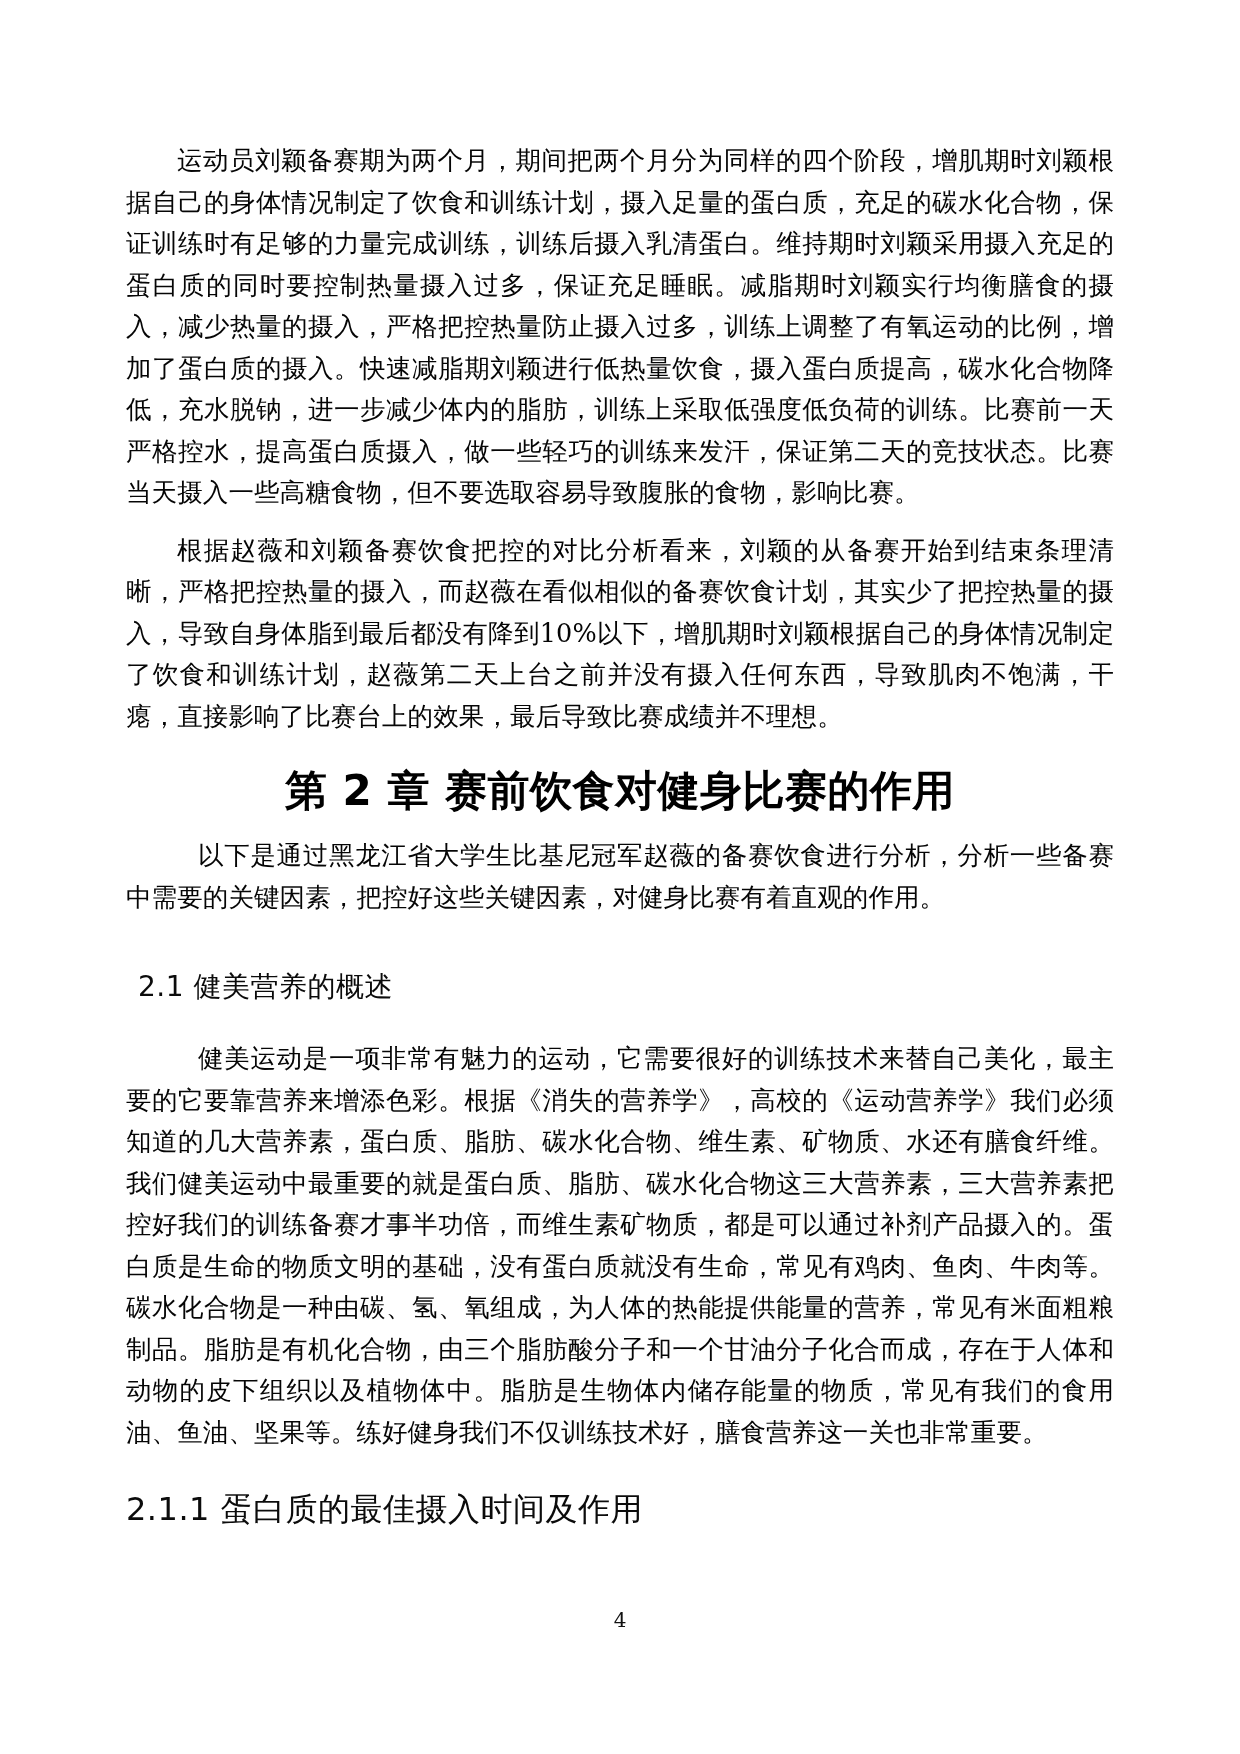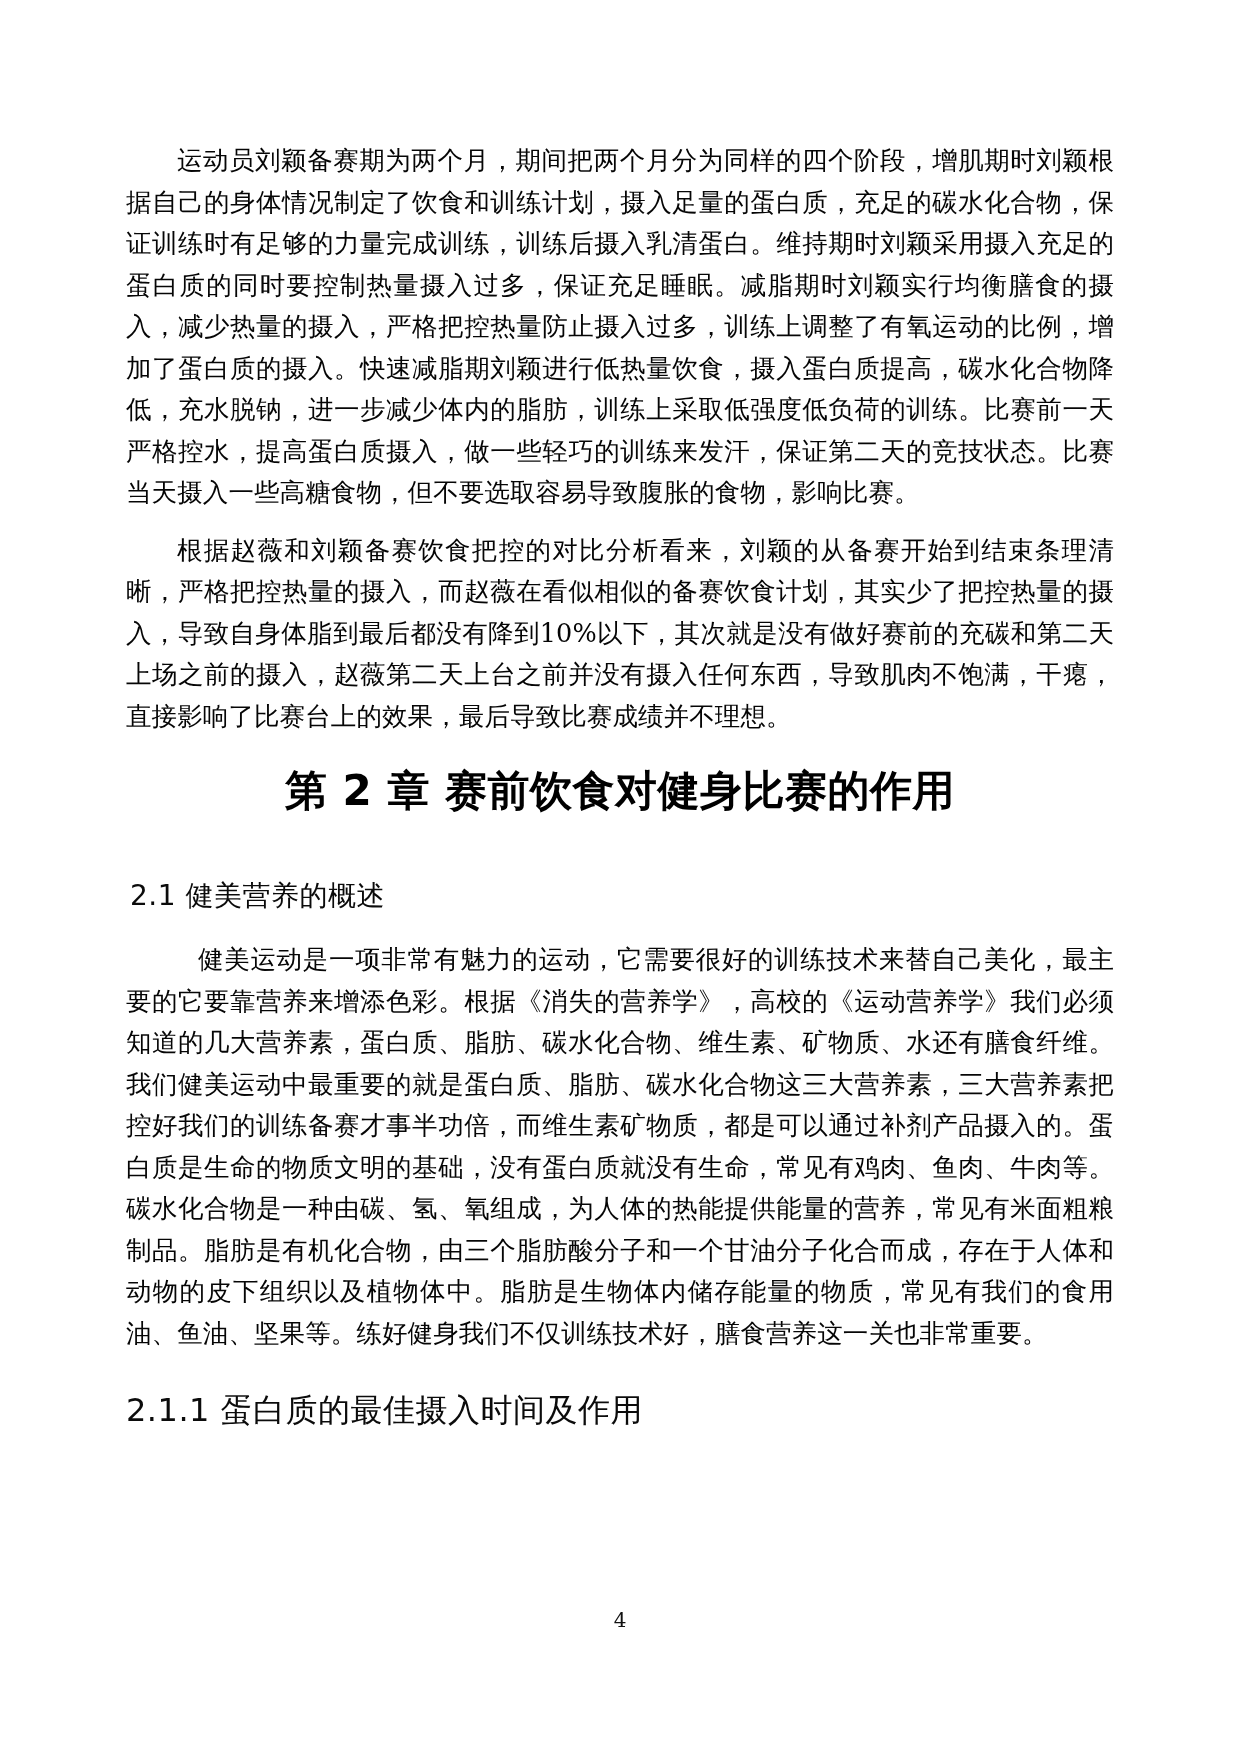--- a/index.html
+++ b/index.html
@@ -48,21 +48,21 @@
     margin: 0;
     font-family: "DejaVu Sans", "Liberation Sans", sans-serif;
     font-size: 42px;
     font-weight: bold;
     text-align: center;
     line-height: 56px;
     letter-spacing: 0.5px;
     color: #000000;
   }
   h2.section-title {
-    margin: 4px;
+    margin: 12px;
     font-family: "DejaVu Sans", "Liberation Sans", sans-serif;
     font-size: 28px;
     font-weight: normal;
     text-align: left;
     line-height: 46px;
     letter-spacing: 0.5px;
     color: #0b0b0b;
   }
   h3.subsection-title {
     margin: 0;
@@ -88,28 +88,29 @@
 </head>
 <body>
 
 <div class="page">
   <div class="content">
 
     <p class="body-text">运动员刘颖备赛期为两个月，期间把两个月分为同样的四个阶段，增肌期时刘颖根据自己的身体情况制定了饮食和训练计划，摄入足量的蛋白质，充足的碳水化合物，保证训练时有足够的力量完成训练，训练后摄入乳清蛋白。维持期时刘颖采用摄入充足的蛋白质的同时要控制热量摄入过多，保证充足睡眠。减脂期时刘颖实行均衡膳食的摄入，减少热量的摄入，严格把控热量防止摄入过多，训练上调整了有氧运动的比例，增加了蛋白质的摄入。快速减脂期刘颖进行低热量饮食，摄入蛋白质提高，碳水化合物降低，充水脱钠，进一步减少体内的脂肪，训练上采取低强度低负荷的训练。比赛前一天严格控水，提高蛋白质摄入，做一些轻巧的训练来发汗，保证第二天的竞技状态。比赛当天摄入一些高糖食物，但不要选取容易导致腹胀的食物，影响比赛。</p>
 
     <div class="gap-sm"></div>
 
-    <p class="body-text">根据赵薇和刘颖备赛饮食把控的对比分析看来，刘颖的从备赛开始到结束条理清晰，严格把控热量的摄入，而赵薇在看似相似的备赛饮食计划，其实少了把控热量的摄入，导致自身体脂到最后都没有降到10%以下，其次就是没有做好赛前的充碳和第二天上场之前的摄入，赵薇第二天上台之前并没有摄入任何东西，导致肌肉不饱满，干瘪，直接影响了比赛台上的效果，最后导致比赛成绩并不理想。</p>
+    <p class="body-text">根据赵薇和刘颖备赛饮食把控的对比分析看来，刘颖的从备赛开始到结束条理清晰，严格把控热量的摄入，而赵薇在看似相似的备赛饮食计划，其实少了把控热量的摄入，导致自身体脂到最后都没有降到10%以下，增肌期时刘颖根据自己的身体情况制定了饮食和训练计划，赵薇第二天上台之前并没有摄入任何东西，导致肌肉不饱满，干瘪，直接影响了比赛台上的效果，最后导致比赛成绩并不理想。</p>
 
     <div class="gap-md"></div>
 
     <h1 class="chapter-title">第 2 章  赛前饮食对健身比赛的作用</h1>
 
     <div class="gap-sm"></div>
 
+    <p class="body-text indent-wide">以下是通过黑龙江省大学生比基尼冠军赵薇的备赛饮食进行分析，分析一些备赛中需要的关键因素，把控好这些关键因素，对健身比赛有着直观的作用。</p>
 
     <div class="gap-lg"></div>
 
     <h2 class="section-title">2.1 健美营养的概述</h2>
 
     <div class="gap-sm"></div>
 
     <p class="body-text indent-wide">健美运动是一项非常有魅力的运动，它需要很好的训练技术来替自己美化，最主要的它要靠营养来增添色彩。根据《消失的营养学》，高校的《运动营养学》我们必须知道的几大营养素，蛋白质、脂肪、碳水化合物、维生素、矿物质、水还有膳食纤维。我们健美运动中最重要的就是蛋白质、脂肪、碳水化合物这三大营养素，三大营养素把控好我们的训练备赛才事半功倍，而维生素矿物质，都是可以通过补剂产品摄入的。蛋白质是生命的物质文明的基础，没有蛋白质就没有生命，常见有鸡肉、鱼肉、牛肉等。碳水化合物是一种由碳、氢、氧组成，为人体的热能提供能量的营养，常见有米面粗粮制品。脂肪是有机化合物，由三个脂肪酸分子和一个甘油分子化合而成，存在于人体和动物的皮下组织以及植物体中。脂肪是生物体内储存能量的物质，常见有我们的食用油、鱼油、坚果等。练好健身我们不仅训练技术好，膳食营养这一关也非常重要。</p>
 
     <div class="gap-lg"></div>

